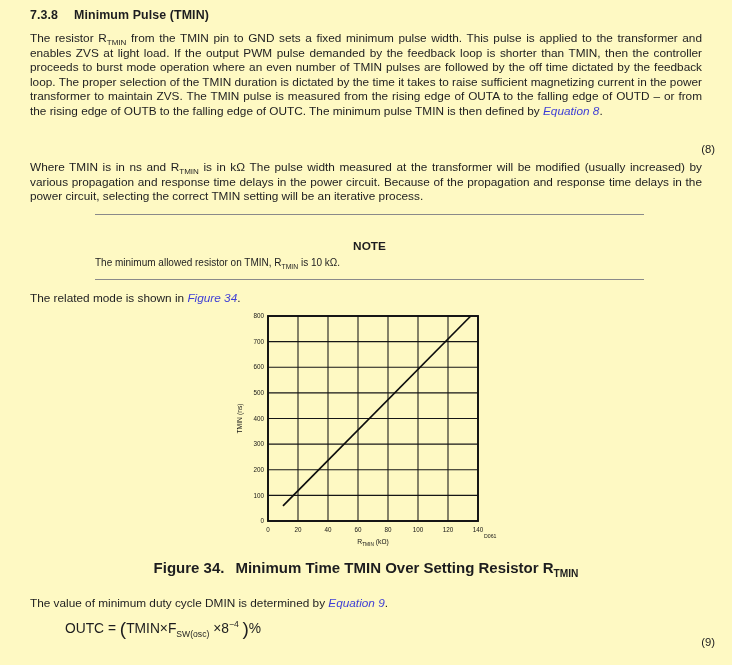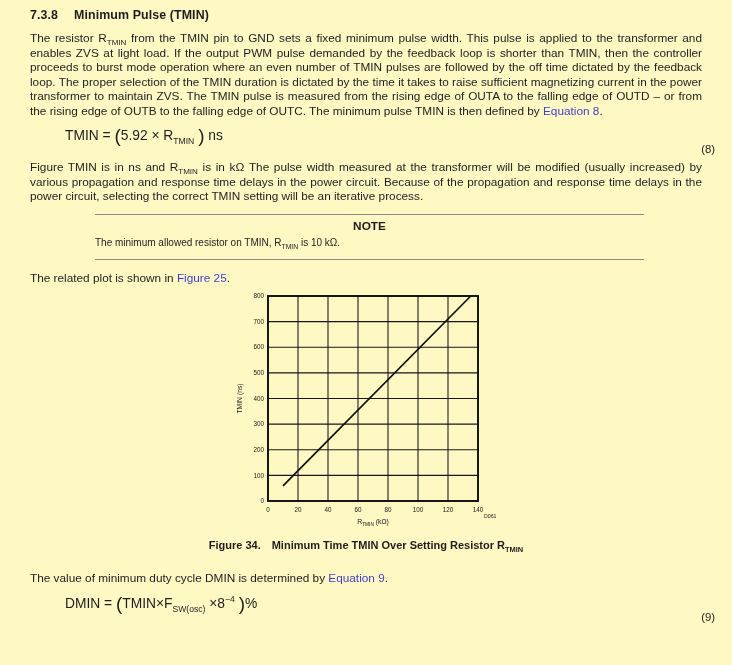--- a/index.html
+++ b/index.html
@@ -7,61 +7,60 @@
     position:relative;width:732px;height:665px;box-sizing:border-box;
     padding:8px 30px 0 30px;overflow:hidden;background:#fef9c3;
     font-family:"Liberation Sans",sans-serif;color:#1d1d1f;
   }
   .heading{font-weight:bold;font-size:12.4px;letter-spacing:.1px;}
   .heading .num{margin-right:16px;}
   .body{font-size:11.8px;line-height:14.55px;margin:9px 0 0 0;}
   .just{text-align:justify;}
   sub{font-size:0.68em;line-height:0;}
   sup{font-size:0.68em;line-height:0;}
-  a.doclink{color:#3e3ed6;text-decoration:none;cursor:pointer;}
+  a.doclink{color:#3e3ed6;text-decoration:none;cursor:pointer;font-style:italic;}
   .eqrow{position:relative;margin:7px 0 0 35px;font-size:13.8px;height:26px;}
   .eqrow .bigparen{font-size:19px;font-weight:400;vertical-align:-2px;}
   .eqrow sub{font-size:8.6px;}
   .eqrow sup{font-size:8.6px;}
   .eqnum{position:absolute;right:-13px;bottom:-4px;font-size:11.3px;color:#1d1d1f;}
   .note{margin:10px 0 0 65px;width:549px;border-top:1px solid #8a8a8a;
-        border-bottom:1px solid #8a8a8a;padding:4px 0 11px 0;}
+        border-bottom:1px solid #8a8a8a;padding:24px 0 11px 0;}
   .note-title{text-align:center;font-weight:bold;font-size:11.8px;}
   .note-body{font-size:10px;margin-top:4px;}
   .chart{margin:6px 0 0 202px;line-height:0;}
   svg text{font-family:"Liberation Sans",sans-serif;fill:#161616;}
-  .caption{text-align:center;font-weight:bold;font-size:11px;margin-top:8px;}
+  .caption{text-align:center;font-weight:bold;font-size:15px;margin-top:8px;}
   .cap-label{margin-right:11px;}
   .mt20{margin-top:20px;}
   .mt11{margin-top:11px;}
 </style>
 </head>
 <body>
 
 <div class="page">
 
   <div class="heading">
     <span class="num">7.3.8</span><span>Minimum Pulse (TMIN)</span>
   </div>
 
   <p class="body just"><span>The resistor R</span><sub>TMIN</sub><span> from the TMIN pin to GND sets a fixed minimum pulse width. This pulse is applied to the transformer and enables ZVS at light load. If the output PWM pulse demanded by the feedback loop is shorter than TMIN, then the controller proceeds to burst mode operation where an even number of TMIN pulses are followed by the off time dictated by the feedback loop. The proper selection of the TMIN duration is dictated by the time it takes to raise sufficient magnetizing current in the power transformer to maintain ZVS. The TMIN pulse is measured from the rising edge of OUTA to the falling edge of OUTD – or from the rising edge of OUTB to the falling edge of OUTC. The minimum pulse TMIN is then defined by </span><a class="doclink" href="#">Equation 8</a><span>.</span></p>
 
   <div class="eqrow">
-    <span><span>TMIN = </span><span class="bigparen">(</span><span>5.92 × R</span><sub>TMIN</sub><span> </span><span class="bigparen">)</span><span> ns</span></span>
     <span class="eqnum">(8)</span>
   </div>
 
-  <p class="body just"><span>Figure TMIN is in ns and R</span><sub>TMIN</sub><span> is in kΩ The pulse width measured at the transformer will be modified (usually increased) by various propagation and response time delays in the power circuit. Because of the propagation and response time delays in the power circuit, selecting the correct TMIN setting will be an iterative process.</span></p>
+  <p class="body just"><span>Where TMIN is in ns and R</span><sub>TMIN</sub><span> is in kΩ The pulse width measured at the transformer will be modified (usually increased) by various propagation and response time delays in the power circuit. Because of the propagation and response time delays in the power circuit, selecting the correct TMIN setting will be an iterative process.</span></p>
 
   <div class="note">
     <div class="note-title">NOTE</div>
     <div class="note-body"><span>The minimum allowed resistor on TMIN, R</span><sub>TMIN</sub><span> is 10 kΩ.</span></div>
   </div>
 
-  <p class="body mt11"><span>The related plot is shown in </span><a class="doclink" href="#">Figure 25</a><span>.</span></p>
+  <p class="body mt11"><span>The related mode is shown in </span><a class="doclink" href="#">Figure 34</a><span>.</span></p>
 
   <div class="chart" id="chart"><svg width="276" height="240">
         <g stroke="#161616" stroke-width="1.05">
           <line x1="36" y1="5" x2="36" y2="210"></line>
           <line x1="66" y1="5" x2="66" y2="210"></line>
           <line x1="96" y1="5" x2="96" y2="210"></line>
           <line x1="126" y1="5" x2="126" y2="210"></line>
           <line x1="156" y1="5" x2="156" y2="210"></line>
           <line x1="186" y1="5" x2="186" y2="210"></line>
           <line x1="216" y1="5" x2="216" y2="210"></line>
@@ -104,18 +103,18 @@
         <text x="252" y="227" font-size="5.2" fill="#b3b3b3">D061</text>
       </svg></div>
 
   <div class="caption">
     <span class="cap-label">Figure 34.</span><span><span>Minimum Time TMIN Over Setting Resistor R</span><sub>TMIN</sub></span>
   </div>
 
   <p class="body mt20"><span>The value of minimum duty cycle DMIN is determined by </span><a class="doclink" href="#">Equation 9</a><span>.</span></p>
 
   <div class="eqrow">
-    <span><span>DMIN = </span><span class="bigparen">(</span><span>TMIN×F</span><sub>SW(osc)</sub><span> ×8</span><sup>−4</sup><span> </span><span class="bigparen">)</span><span>%</span></span>
+    <span><span>OUTC = </span><span class="bigparen">(</span><span>TMIN×F</span><sub>SW(osc)</sub><span> ×8</span><sup>−4</sup><span> </span><span class="bigparen">)</span><span>%</span></span>
     <span class="eqnum">(9)</span>
   </div>
 
 
 </div>
 
 </body></html>

